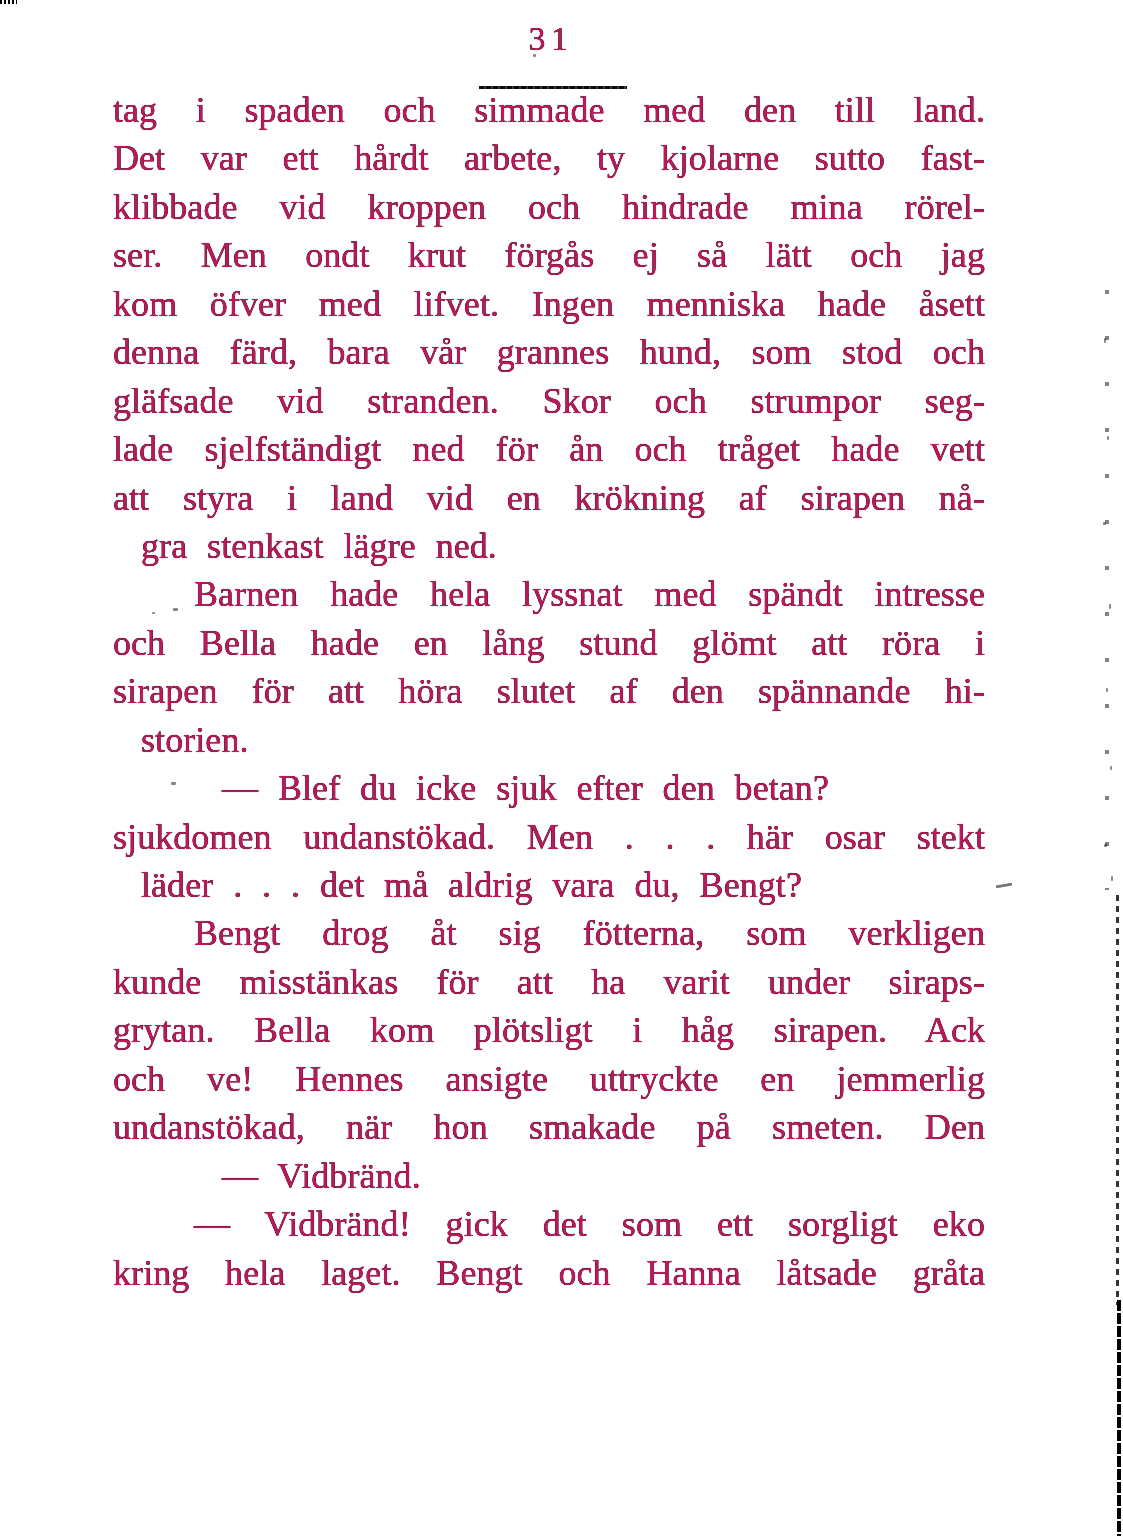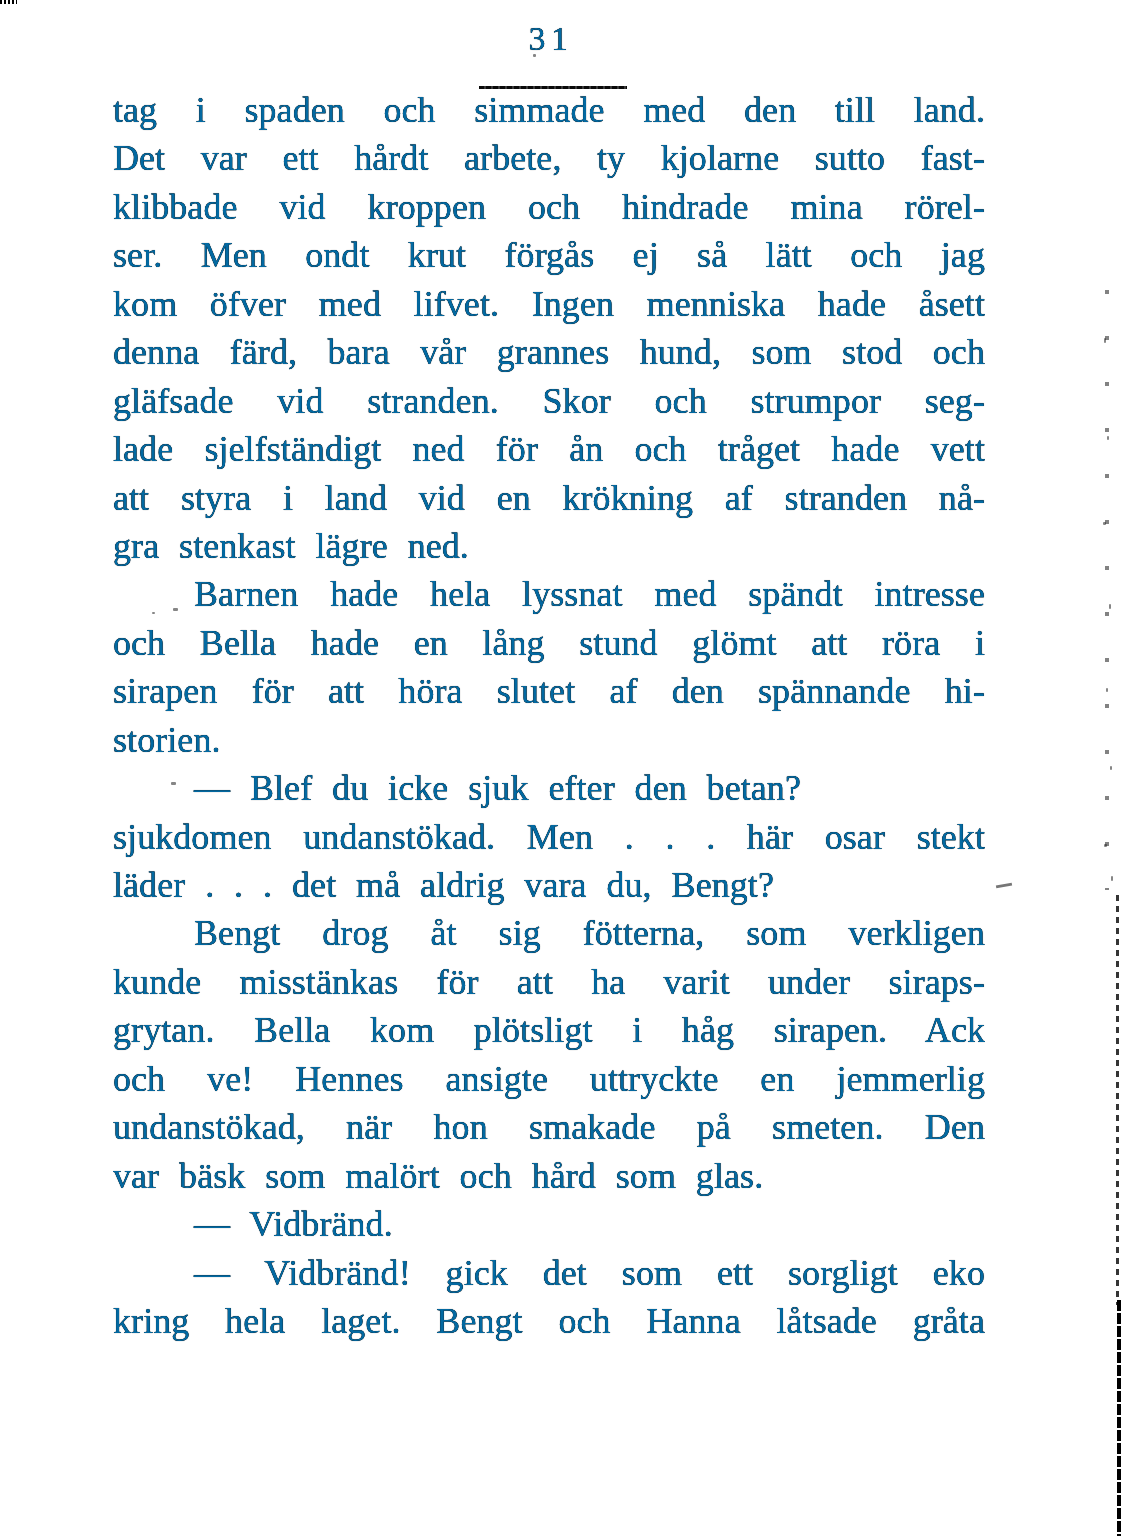--- a/index.html
+++ b/index.html
@@ -7,21 +7,21 @@
     padding: 0;
     background: #ffffff;
   }
   .scan-page {
     position: relative;
     width: 1123px;
     height: 1536px;
     background: #ffffff;
     overflow: hidden;
     font-family: "Liberation Serif", "DejaVu Serif", serif;
-    color: #0369a1;
+    color: #be185d;
   }
   
   .pageno-wrap {
     position: absolute;
     top: 20px;
     left: 479px;
     width: 150px;
     text-align: center;
   }
   .pageno {
@@ -56,20 +56,21 @@
     text-shadow: 0 0 0.7px #000, 0 0 0.3px rgba(0,0,0,0.85);
   }
   .line.justify {
     text-align: justify;
     text-align-last: justify;
   }
   .line.left {
     text-align: left;
     text-align-last: left;
     word-spacing: 0.30em;
+    margin-left: 28px;
   }
   .line.indent {
     padding-left: 81px;
   }
   
   .artifact { position: absolute; pointer-events: none; }
   .corner-dots {
     top: 0; left: 0;
     width: 17px; height: 4px;
     background: repeating-linear-gradient(90deg, #000 0 2px, transparent 2px 4px);
@@ -112,35 +113,34 @@
 
   <div class="text-block">
       <div class="line justify">tag i spaden och simmade med den till land.</div>
       <div class="line justify">Det var ett hårdt arbete, ty kjolarne sutto fast-</div>
       <div class="line justify">klibbade vid kroppen och hindrade mina rörel-</div>
       <div class="line justify">ser. Men ondt krut förgås ej så lätt och jag</div>
       <div class="line justify">kom öfver med lifvet. Ingen menniska hade åsett</div>
       <div class="line justify">denna färd, bara vår grannes hund, som stod och</div>
       <div class="line justify">gläfsade vid stranden. Skor och strumpor seg-</div>
       <div class="line justify">lade sjelfständigt ned för ån och tråget hade vett</div>
-      <div class="line justify">att styra i land vid en krökning af stranden nå-</div>
+      <div class="line justify">att styra i land vid en krökning af sirapen nå-</div>
       <div class="line left">gra stenkast lägre ned.</div>
       <div class="line indent justify">Barnen hade hela lyssnat med spändt intresse</div>
       <div class="line justify">och Bella hade en lång stund glömt att röra i</div>
       <div class="line justify">sirapen för att höra slutet af den spännande hi-</div>
       <div class="line left">storien.</div>
       <div class="line indent left">— Blef du icke sjuk efter den betan?</div>
       <div class="line justify">sjukdomen undanstökad. Men . . . här osar stekt</div>
       <div class="line left">läder . . . det må aldrig vara du, Bengt?</div>
       <div class="line indent justify">Bengt drog åt sig fötterna, som verkligen</div>
       <div class="line justify">kunde misstänkas för att ha varit under siraps-</div>
       <div class="line justify">grytan. Bella kom plötsligt i håg sirapen. Ack</div>
       <div class="line justify">och ve! Hennes ansigte uttryckte en jemmerlig</div>
       <div class="line justify">undanstökad, när hon smakade på smeten. Den</div>
-      <div class="line left">var bäsk som malört och hård som glas.</div>
       <div class="line indent left">— Vidbränd.</div>
       <div class="line indent justify">— Vidbränd! gick det som ett sorgligt eko</div>
       <div class="line justify">kring hela laget. Bengt och Hanna låtsade gråta</div>
     </div>
 
   <div class="artifact corner-dots"></div>
   <div class="artifact edge-specks-upper"></div>
   <div class="artifact edge-line-mid"></div>
   <div class="artifact edge-line-bottom"></div>
   <div class="artifact stray-tick"></div>

